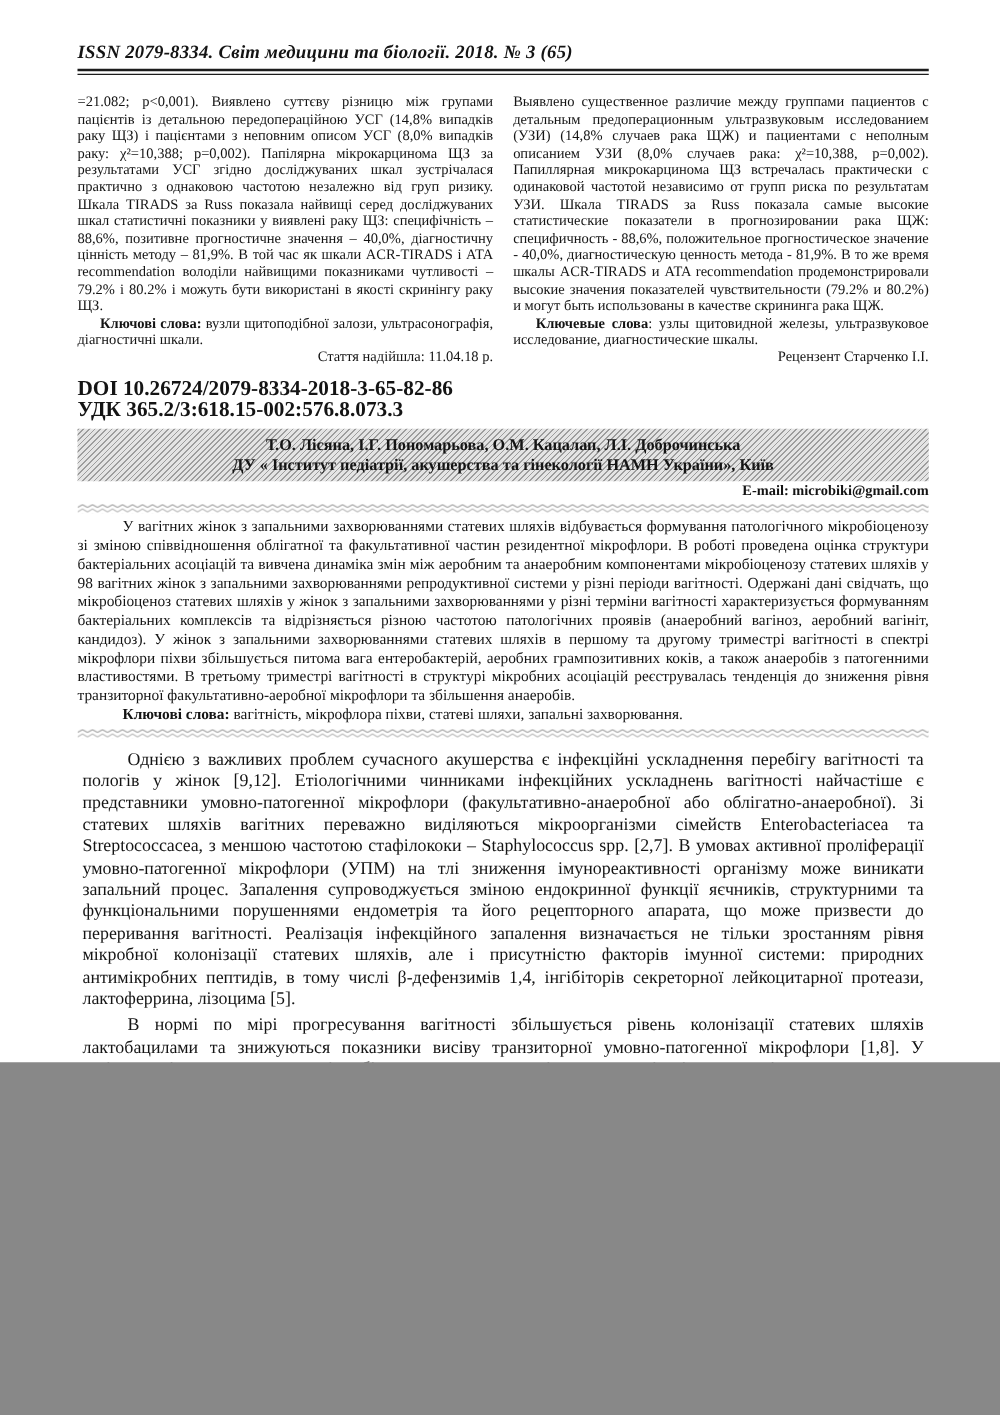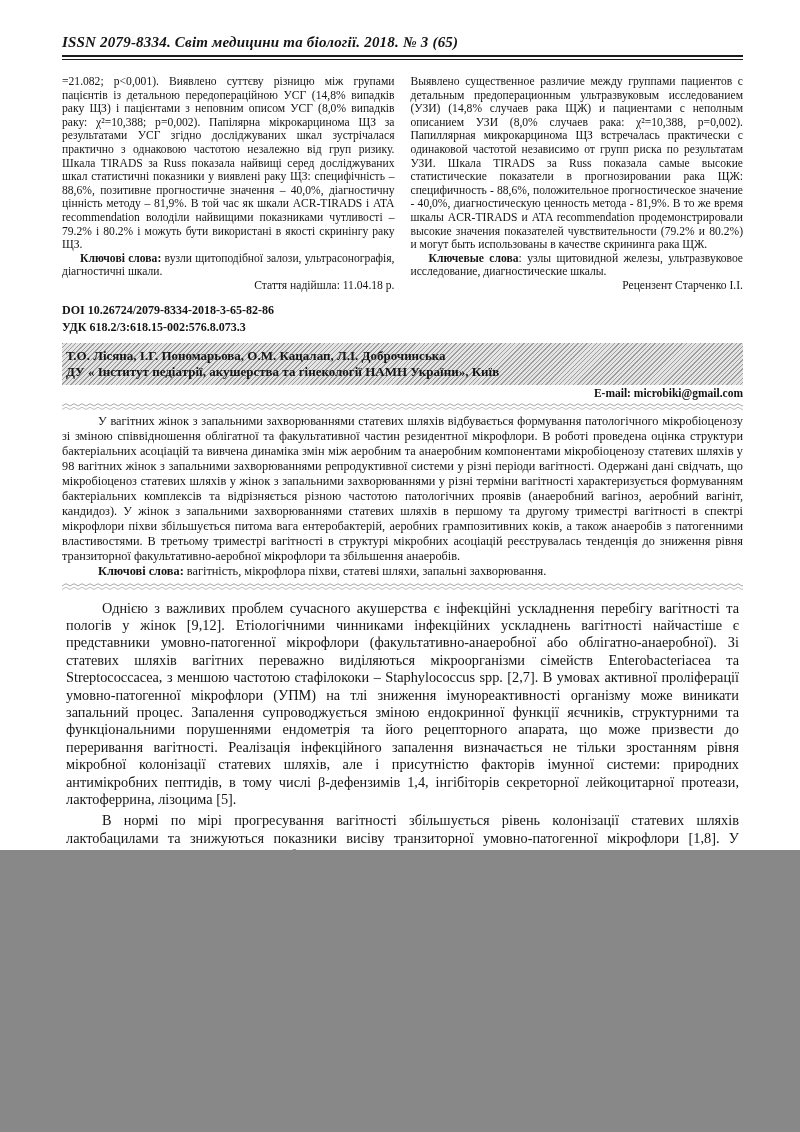--- a/index.html
+++ b/index.html
@@ -12,24 +12,24 @@
   .journal-header{font-size:15px;font-weight:bold;font-style:italic;letter-spacing:.2px;padding-bottom:4px;}
   .header-rule{border-top:2.5px solid #1c1c1c;border-bottom:1px solid #1c1c1c;height:2px;}
   
   .resume-row{display:flex;gap:16px;margin-top:15px;}
   .col{flex:1;font-size:11.6px;line-height:13.6px;text-align:justify;}
   .col p{margin:0;}
   .kw{text-indent:18px;}
   .right-note{text-align:right;margin-top:1px;}
   .b{font-weight:bold;}
   
-  .doi-block{margin-top:9px;font-size:12px;font-weight:bold;line-height:17px;}
+  .doi-block{margin-top:9px;font-size:17px;font-weight:bold;line-height:17px;}
   
   .authors-band{
-    margin-top:7px;padding:5px 4px;text-align:left;font-weight:bold;
+    margin-top:7px;padding:5px 4px;text-align:center;font-weight:bold;
     font-size:13px;line-height:16px;
     background:repeating-linear-gradient(135deg,#9d9d9d 0,#9d9d9d 1px,#e4e4e4 1px,#e4e4e4 3.2px);
   }
   
   .article-title{margin-top:7px;text-align:center;font-weight:bold;font-size:15.5px;line-height:19px;}
   .email-line{text-align:right;font-size:11.5px;margin-top:2px;font-weight:bold;}
   
   .zigzag{display:block;margin-top:4px;}
   
   .abstract{margin-top:3px;font-size:12.3px;line-height:15px;text-align:justify;}
@@ -59,21 +59,21 @@
     </div>
     <div class="col">
       <p>Выявлено существенное различие между группами пациентов с детальным предоперационным ультразвуковым исследованием (УЗИ) (14,8% случаев рака ЩЖ) и пациентами с неполным описанием УЗИ (8,0% случаев рака: χ²=10,388, р=0,002). Папиллярная микрокарцинома ЩЗ встречалась практически с одинаковой частотой независимо от групп риска по результатам УЗИ. Шкала TIRADS за Russ показала самые высокие статистические показатели в прогнозировании рака ЩЖ: специфичность - 88,6%, положительное прогностическое значение - 40,0%, диагностическую ценность метода - 81,9%. В то же время шкалы ACR-TIRADS и ATA recommendation продемонстрировали высокие значения показателей чувствительности (79.2% и 80.2%) и могут быть использованы в качестве скрининга рака ЩЖ.</p>
       <p class="kw"><span class="b">Ключевые слова</span><span>: узлы щитовидной железы, ультразвуковое исследование, диагностические шкалы.</span></p>
       <p class="right-note">Рецензент Старченко І.І.</p>
     </div>
   </div>
 
   <div class="doi-block">
     <div>DOI 10.26724/2079-8334-2018-3-65-82-86</div>
-    <div>УДК 618.2/3:618.15-002:576.8.073.3</div>
+    <div>УДК 365.2/3:618.15-002:576.8.073.3</div>
   </div>
 
   <div class="authors-band">
     <div>Т.О. Лісяна, І.Г. Пономарьова, О.М. Кацалап, Л.І. Доброчинська</div>
     <div>ДУ « Інститут педіатрії, акушерства та гінекології НАМН України», Київ</div>
   </div>
 
 
   <div class="email-line">E-mail: microbiki@gmail.com</div>
 

